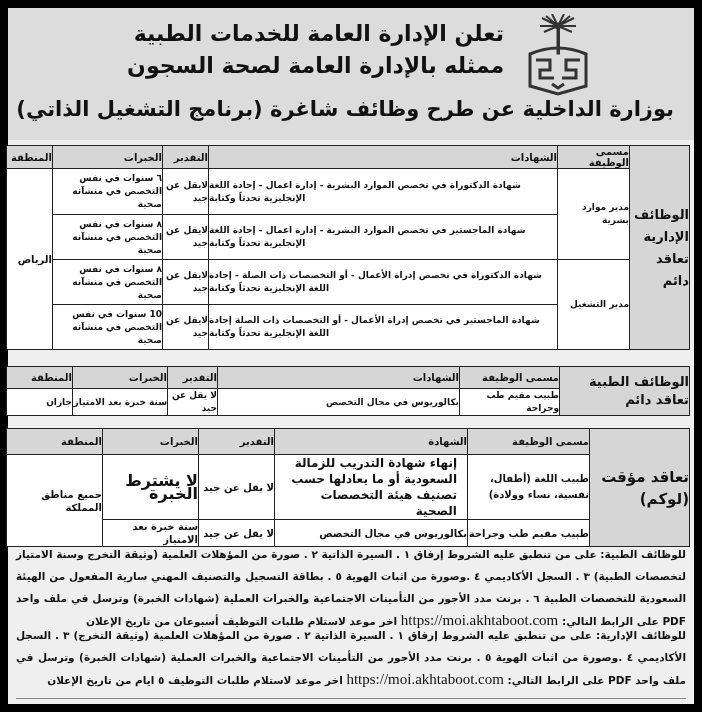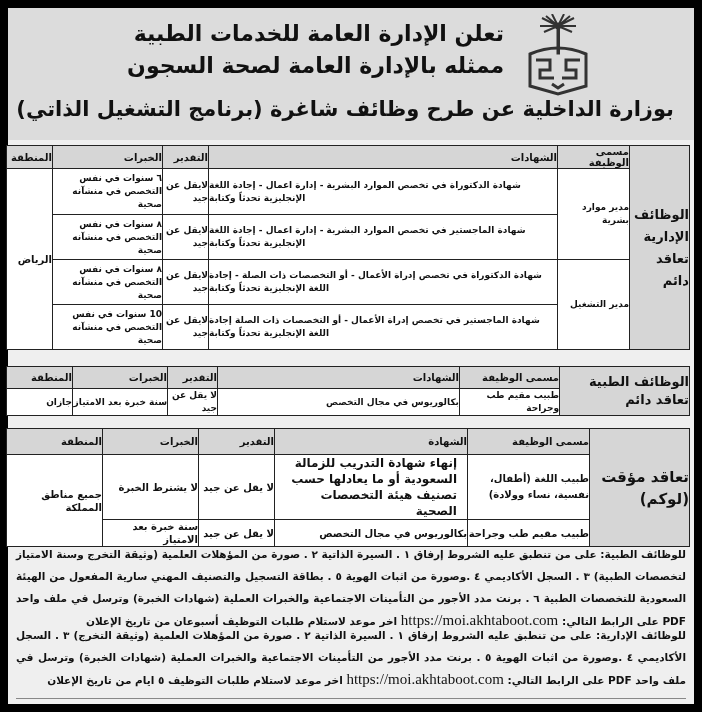--- a/index.html
+++ b/index.html
@@ -123,21 +123,21 @@
       <th style="width:122px;">مسمى الوظيفة</th>
       <th>الشهادة</th>
       <th style="width:76px;">التقدير</th>
       <th style="width:96px;">الخبرات</th>
       <th style="width:96px;">المنطقة</th>
     </tr>
     <tr style="height:46px;">
       <td style="font-size:10px; line-height:16px;">طبيب اللغة (أطفال، نفسية، نساء وولادة)</td>
       <td style="font-size:12px; line-height:16px; padding:0 10px;margin-left:23px;">إنهاء شهادة التدريب للزمالة السعودية أو ما يعادلها حسب تصنيف هيئة التخصصات الصحية</td>
       <td style="font-size:10px;">لا يقل عن جيد</td>
-      <td style="font-size:10px;">لا يشترط الخبرة</td>
+      <td style="font-size:16px;">لا يشترط الخبرة</td>
       <td rowspan="2" style="font-size:10px;margin-top:36px;">جميع مناطق المملكة</td>
     </tr>
     <tr style="height:22px;">
       <td style="font-size:10px;">طبيب مقيم طب وجراحة</td>
       <td style="font-size:10px;">بكالوريوس في مجال التخصص</td>
       <td style="font-size:10px;">لا يقل عن جيد</td>
       <td style="font-size:10px;">سنة خبرة بعد الامتياز</td>
     </tr>
   </tbody>
     </table>

